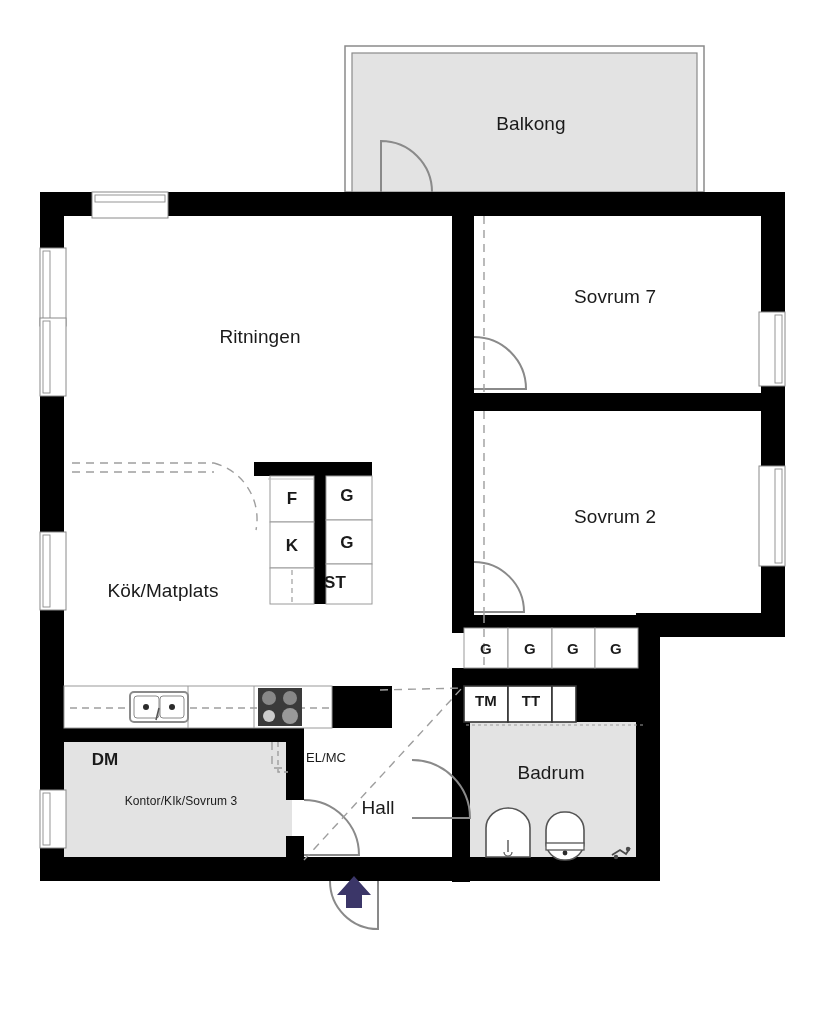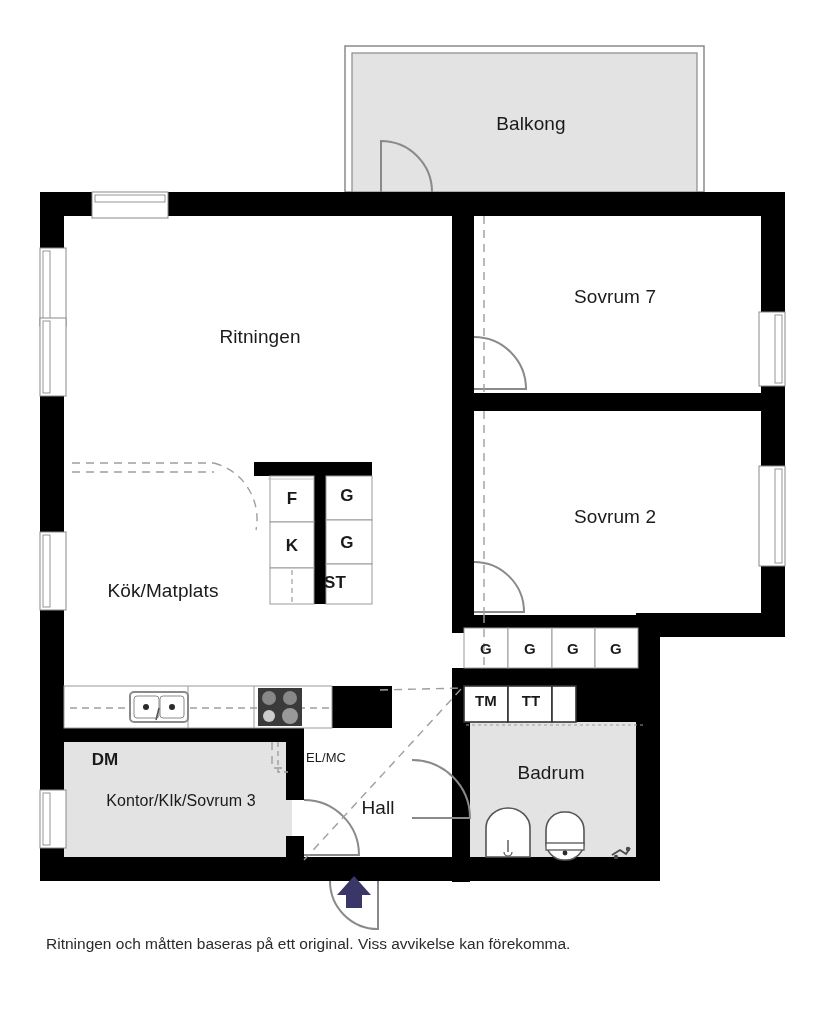--- a/index.html
+++ b/index.html
@@ -27,21 +27,21 @@
   }
   .room-label {
     position: absolute;
     font-family: "Liberation Sans", sans-serif;
     color: #1a1a1a;
     white-space: nowrap;
     transform: translate(-50%, -50%);
     letter-spacing: 0.1px;
   }
   .lbl-room { font-size: 19px; }
-  .lbl-room-sm { font-size: 16px; }
+  .lbl-room-sm { font-size: 12px; }
   .lbl-unit { font-size: 17px; font-weight: 600; }
   .lbl-unit-sm { font-size: 15px; font-weight: 600; }
   .lbl-elmc { font-size: 13px; }
   .caption {
     position: absolute;
     left: 46px;
     top: 935px;
     font-size: 15.5px;
     color: #2b2b2b;
     font-family: "Liberation Sans", sans-serif;
@@ -301,15 +301,14 @@
   <div class="room-label lbl-unit-sm" style="left:486px; top:648px;">G</div>
   <div class="room-label lbl-unit-sm" style="left:530px; top:648px;">G</div>
   <div class="room-label lbl-unit-sm" style="left:573px; top:648px;">G</div>
   <div class="room-label lbl-unit-sm" style="left:616px; top:648px;">G</div>
 
   <div class="room-label lbl-unit-sm" style="left:486px; top:700px;">TM</div>
   <div class="room-label lbl-unit-sm" style="left:531px; top:700px;text-align:center;">TT</div>
   <div class="room-label lbl-unit" style="left:105px; top:712px;margin-top:48px;">DM</div>
   <div class="room-label lbl-elmc" style="left:326px; top:757px;">EL/MC</div>
 
-  <div class="caption">Ritningen och måtten baseras på ett original. Viss avvikelse kan förekomma.</div>
 
 </div>
 
 </body></html>

